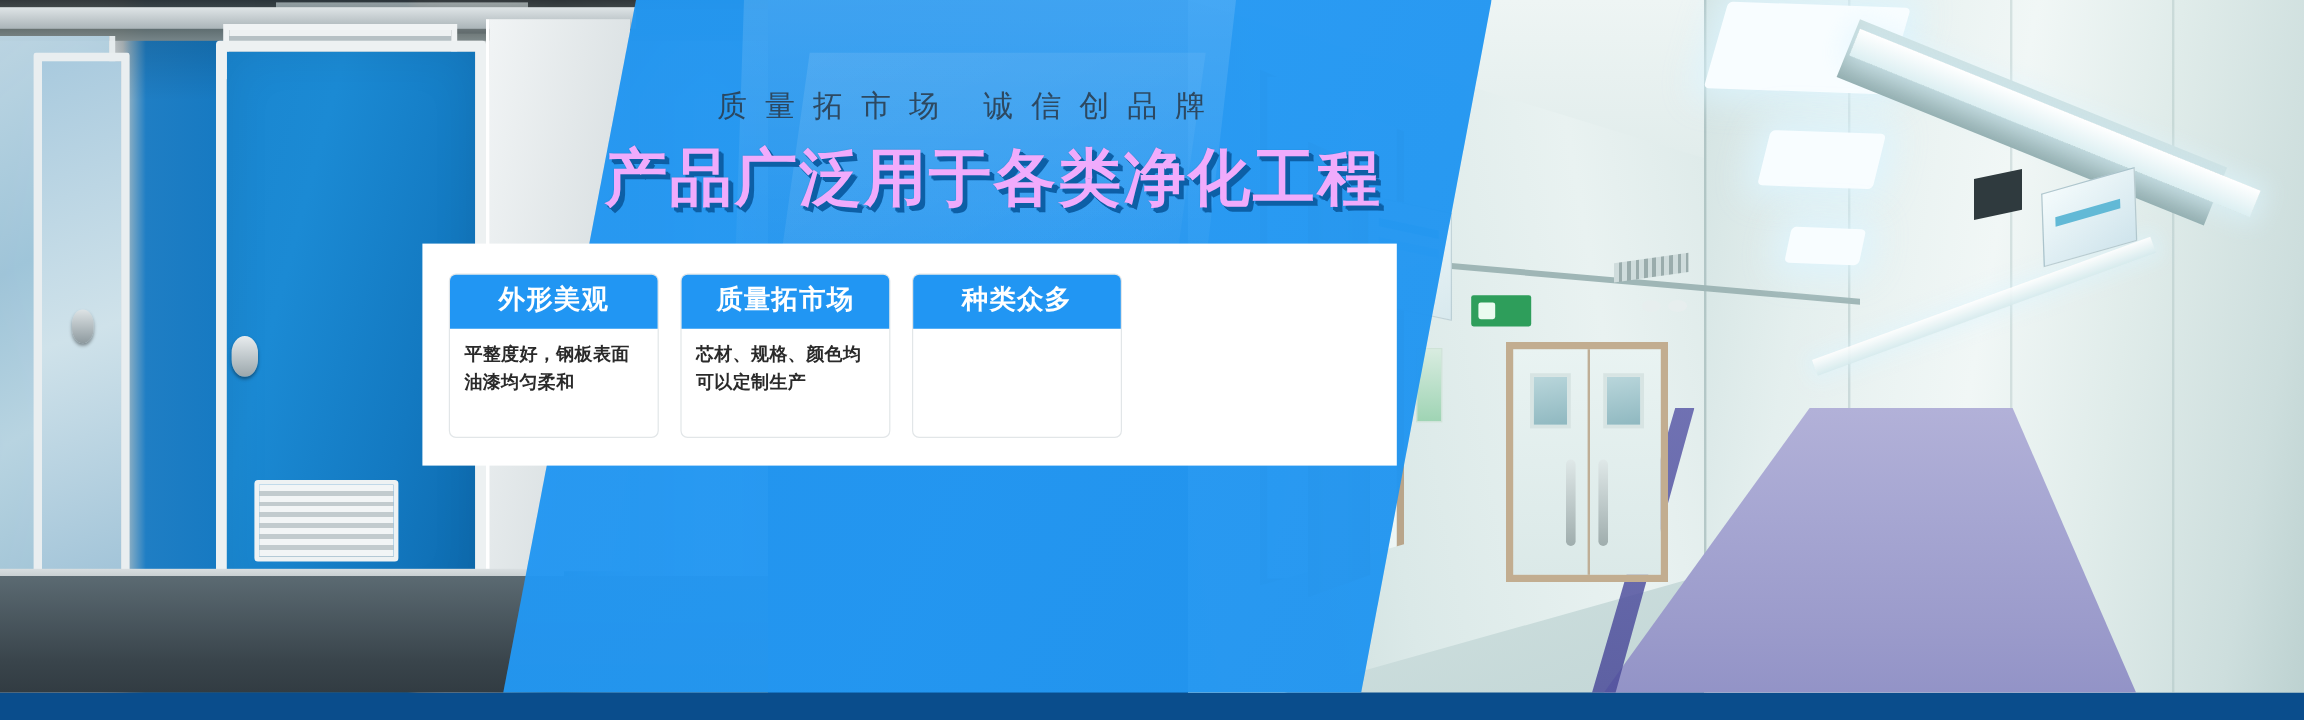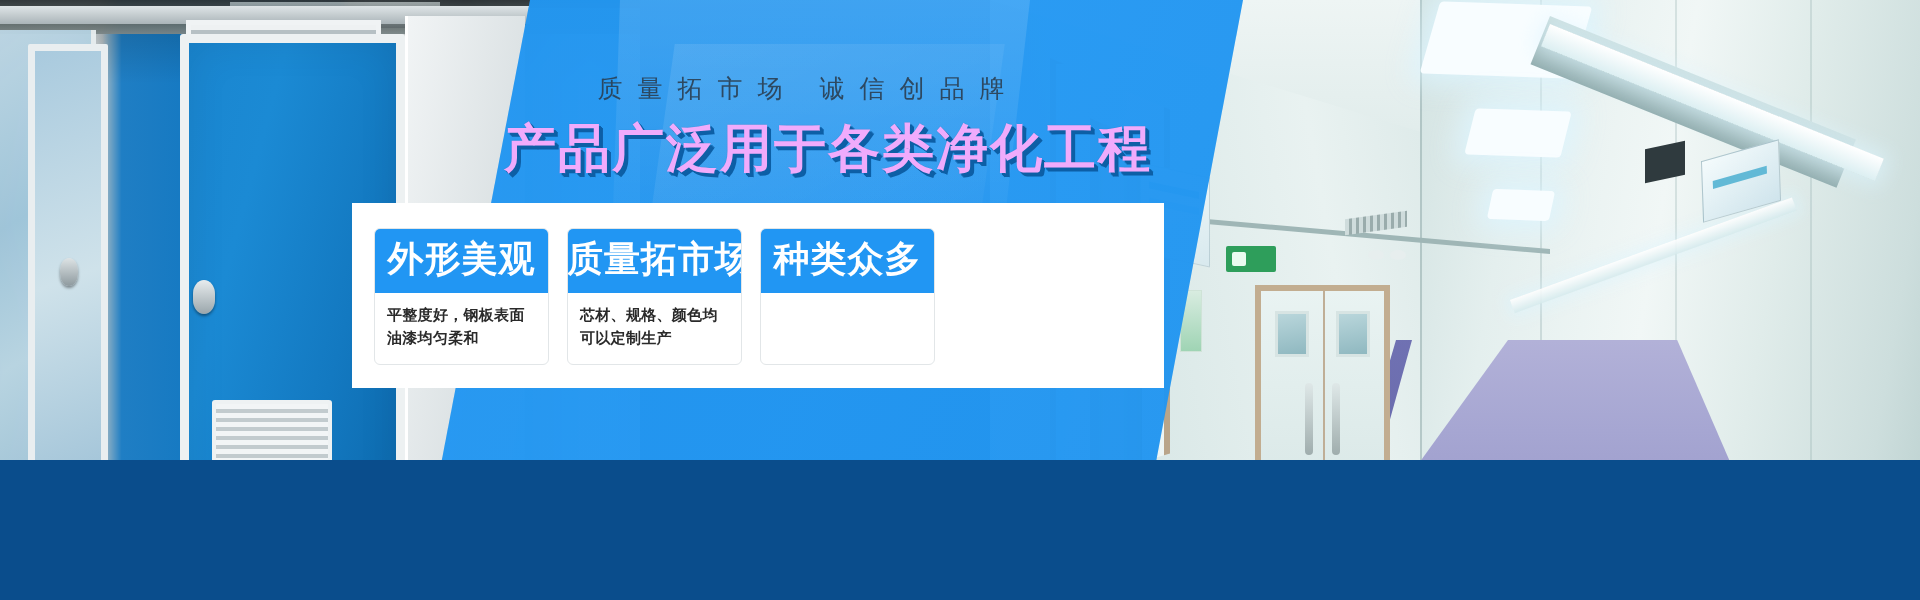--- a/index.html
+++ b/index.html
@@ -2,21 +2,21 @@
 <html><head>
 <meta charset="utf-8">
 <style>
   * { margin:0; padding:0; box-sizing:border-box; }
   html,body { width:1920px; height:600px; overflow:hidden; }
   body {
     font-family:"Liberation Sans","DejaVu Sans",sans-serif;
     background:#0a4d8c;
   }
   #banner {
-    position:relative; width:1920px; height:460px; overflow:hidden;
+    position:relative; width:1920px; height:577px; overflow:hidden;
   }
 
   
   .photo-left {
     position:absolute; left:0; top:0; width:640px; height:600px;
     overflow:hidden;
     background:
       linear-gradient(180deg, rgba(0,0,0,.22) 0%, rgba(0,0,0,0) 14%),
       linear-gradient(90deg,#c9d2d6 0%, #dfe5e7 6%, #eceff0 10%, #e3e8ea 13%, #cfd6d9 15%, #b9c3c7 16%, #7fa9c4 17%, #1f7ec4 19%, #1579c2 30%, #1b84cc 42%, #1176bd 50%, #0c6cb2 53%, #a9b5ba 54.5%, #e8ecee 58%, #dfe4e6 63%, #c5ccd0 66%, #9aa6ab 68%, #7e8b91 69.5%, #5d686d 71%, #49555a 73%, #6f7c82 76%, #9aa5aa 80%, #b9c2c6 86%, #cdd5d8 92%, #b4bec3 100%);
   }
@@ -295,21 +295,21 @@
     flex:0 0 175px; height:0; min-height:0;
     background:#ffffff;
     border:1px solid #e2e6e8;
     border-radius:6px;
     height:137px;
     display:flex; flex-direction:column; overflow:hidden;
   }
   .card-head {
     background:#2196f3; color:#fff;
     border-radius:6px 6px 0 0;
-    font-size:36px; font-weight:bold; letter-spacing:1px;
+    font-size:22px; font-weight:bold; letter-spacing:1px;
     text-align:center; padding:7px 0 9px;
     margin:-1px -1px 0 -1px;
     white-space:nowrap;
   }
   .card-body {
     flex:1; padding:10px 12px 8px;
     font-size:15px; line-height:1.55; color:#2a2a2a;
     letter-spacing:.3px;
     font-weight:bold;
   }

